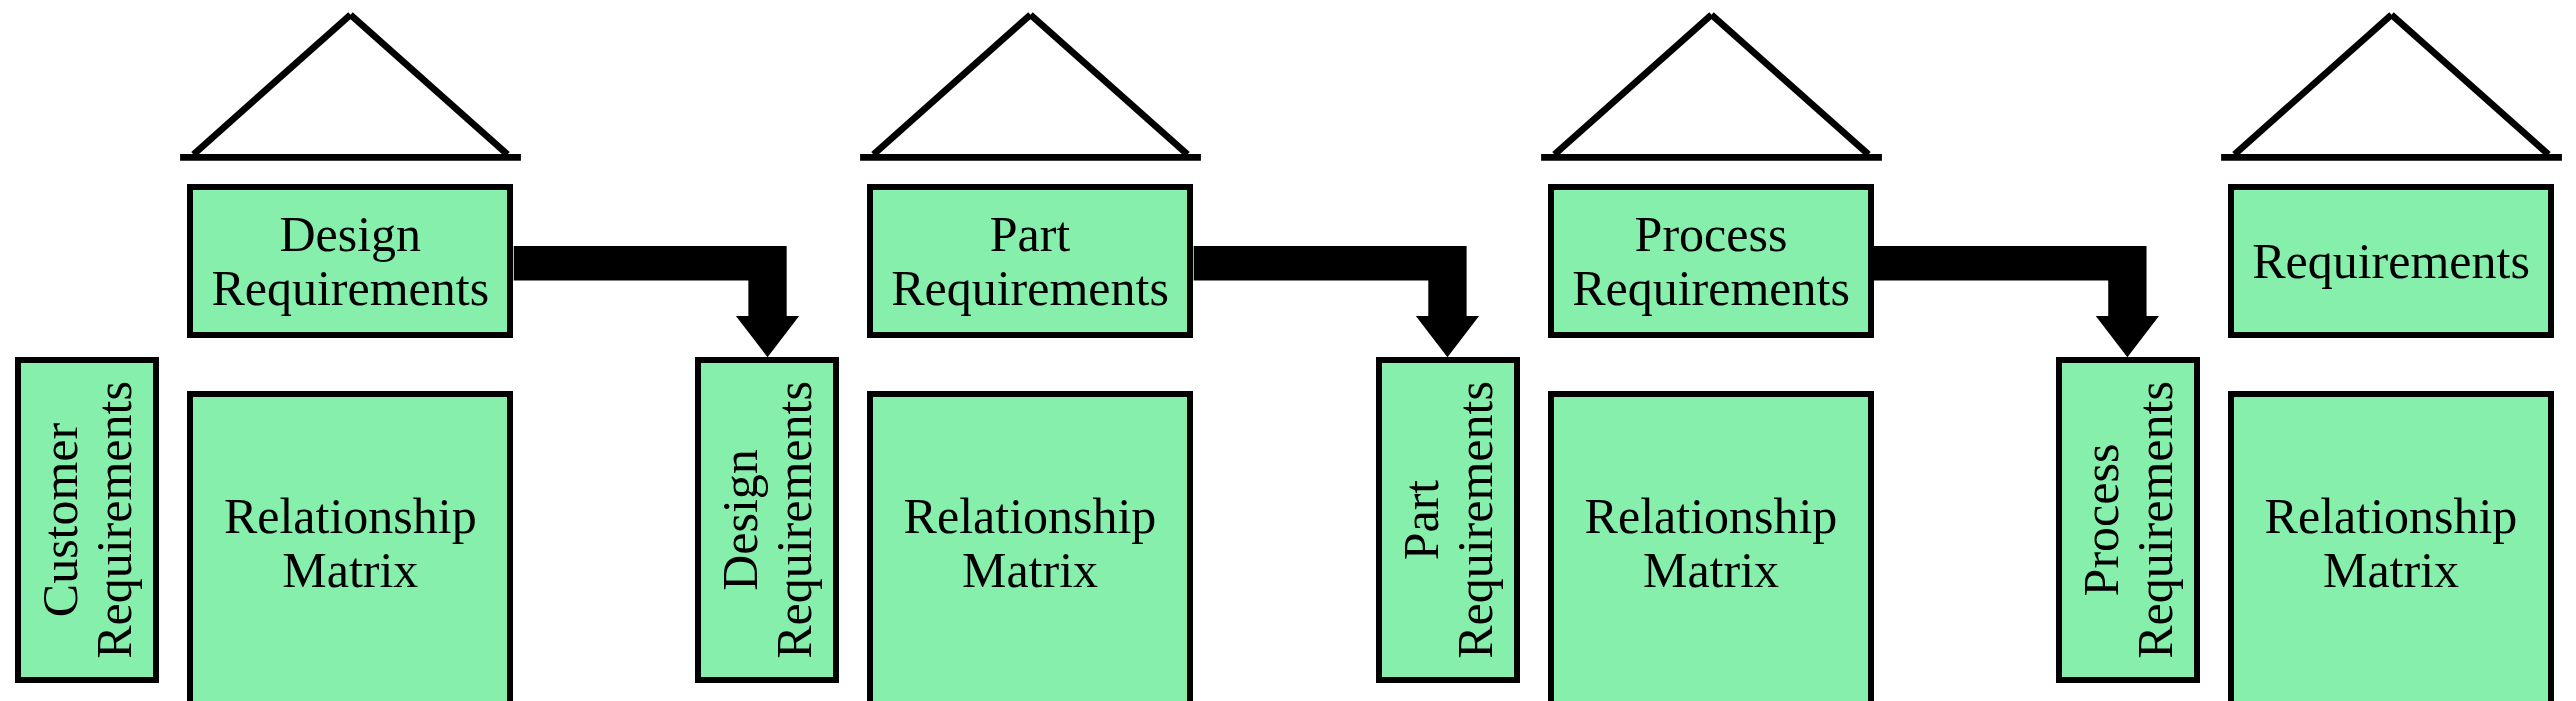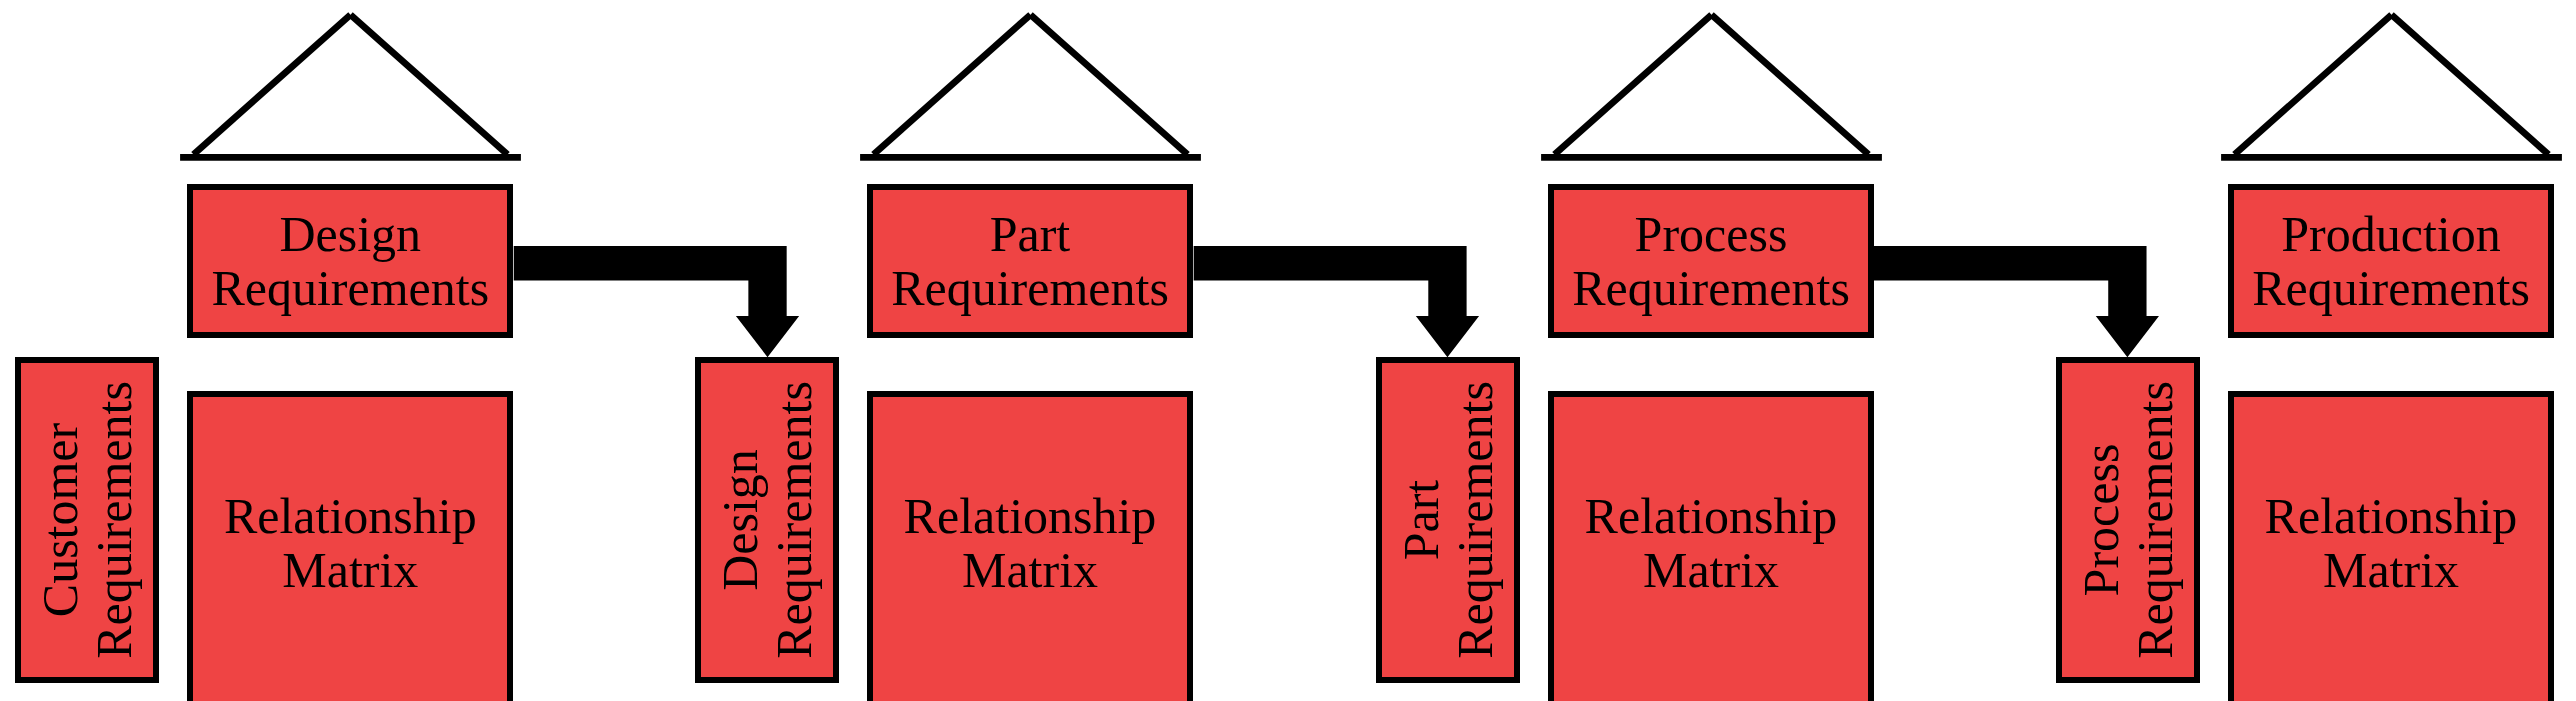--- a/index.html
+++ b/index.html
@@ -14,21 +14,21 @@
   }
   .arrow-layer{position:absolute;left:0;top:0;width:2576px;height:701px;}
   .house{position:absolute;top:0;width:498px;height:701px;}
   .house.h0{left:15.3px;}
   .house.h1{left:695px;}
   .house.h2{left:1376px;}
   .house.h3{left:2056px;}
   .roof{position:absolute;left:165px;top:7.7px;width:341px;height:157px;}
   .box{
     position:absolute;
-    background:#ef4444;
+    background:#86efac;
     border:6.7px solid #000000;
     box-sizing:border-box;
   }
   .topbox{left:172px;top:184px;width:326px;height:154px;
     display:flex;flex-direction:column;align-items:center;justify-content:center;}
   .matrixbox{left:172px;top:357px;width:326px;height:326px;
     display:flex;flex-direction:column;align-items:center;justify-content:center;margin-top:34px;}
   .vbox{left:0;top:357px;width:144px;height:326px;}
   .lbl{font-size:50px;line-height:1.08;text-align:center;white-space:nowrap;}
   .matrix-lbl{transform:translateY(-11.5px);}
@@ -129,21 +129,20 @@
   </div>
 
   <div class="house h3">
     <svg class="roof" viewBox="0 0 356 164" xmlns="http://www.w3.org/2000/svg">
       <line x1="178" y1="7" x2="14" y2="153" stroke="#000000" stroke-width="7"></line>
       <line x1="178" y1="7" x2="342" y2="153" stroke="#000000" stroke-width="7"></line>
       <line x1="0" y1="156" x2="356" y2="156" stroke="#000000" stroke-width="7"></line>
     </svg>
     <div class="box topbox">
       <div class="lbl">
-        <span class="line">Production</span>
         <span class="line">Requirements</span>
       </div>
     </div>
     <div class="box vbox">
       <div class="vlbl">
         <span class="line">Process</span>
         <span class="line">Requirements</span>
       </div>
     </div>
     <div class="box matrixbox">

